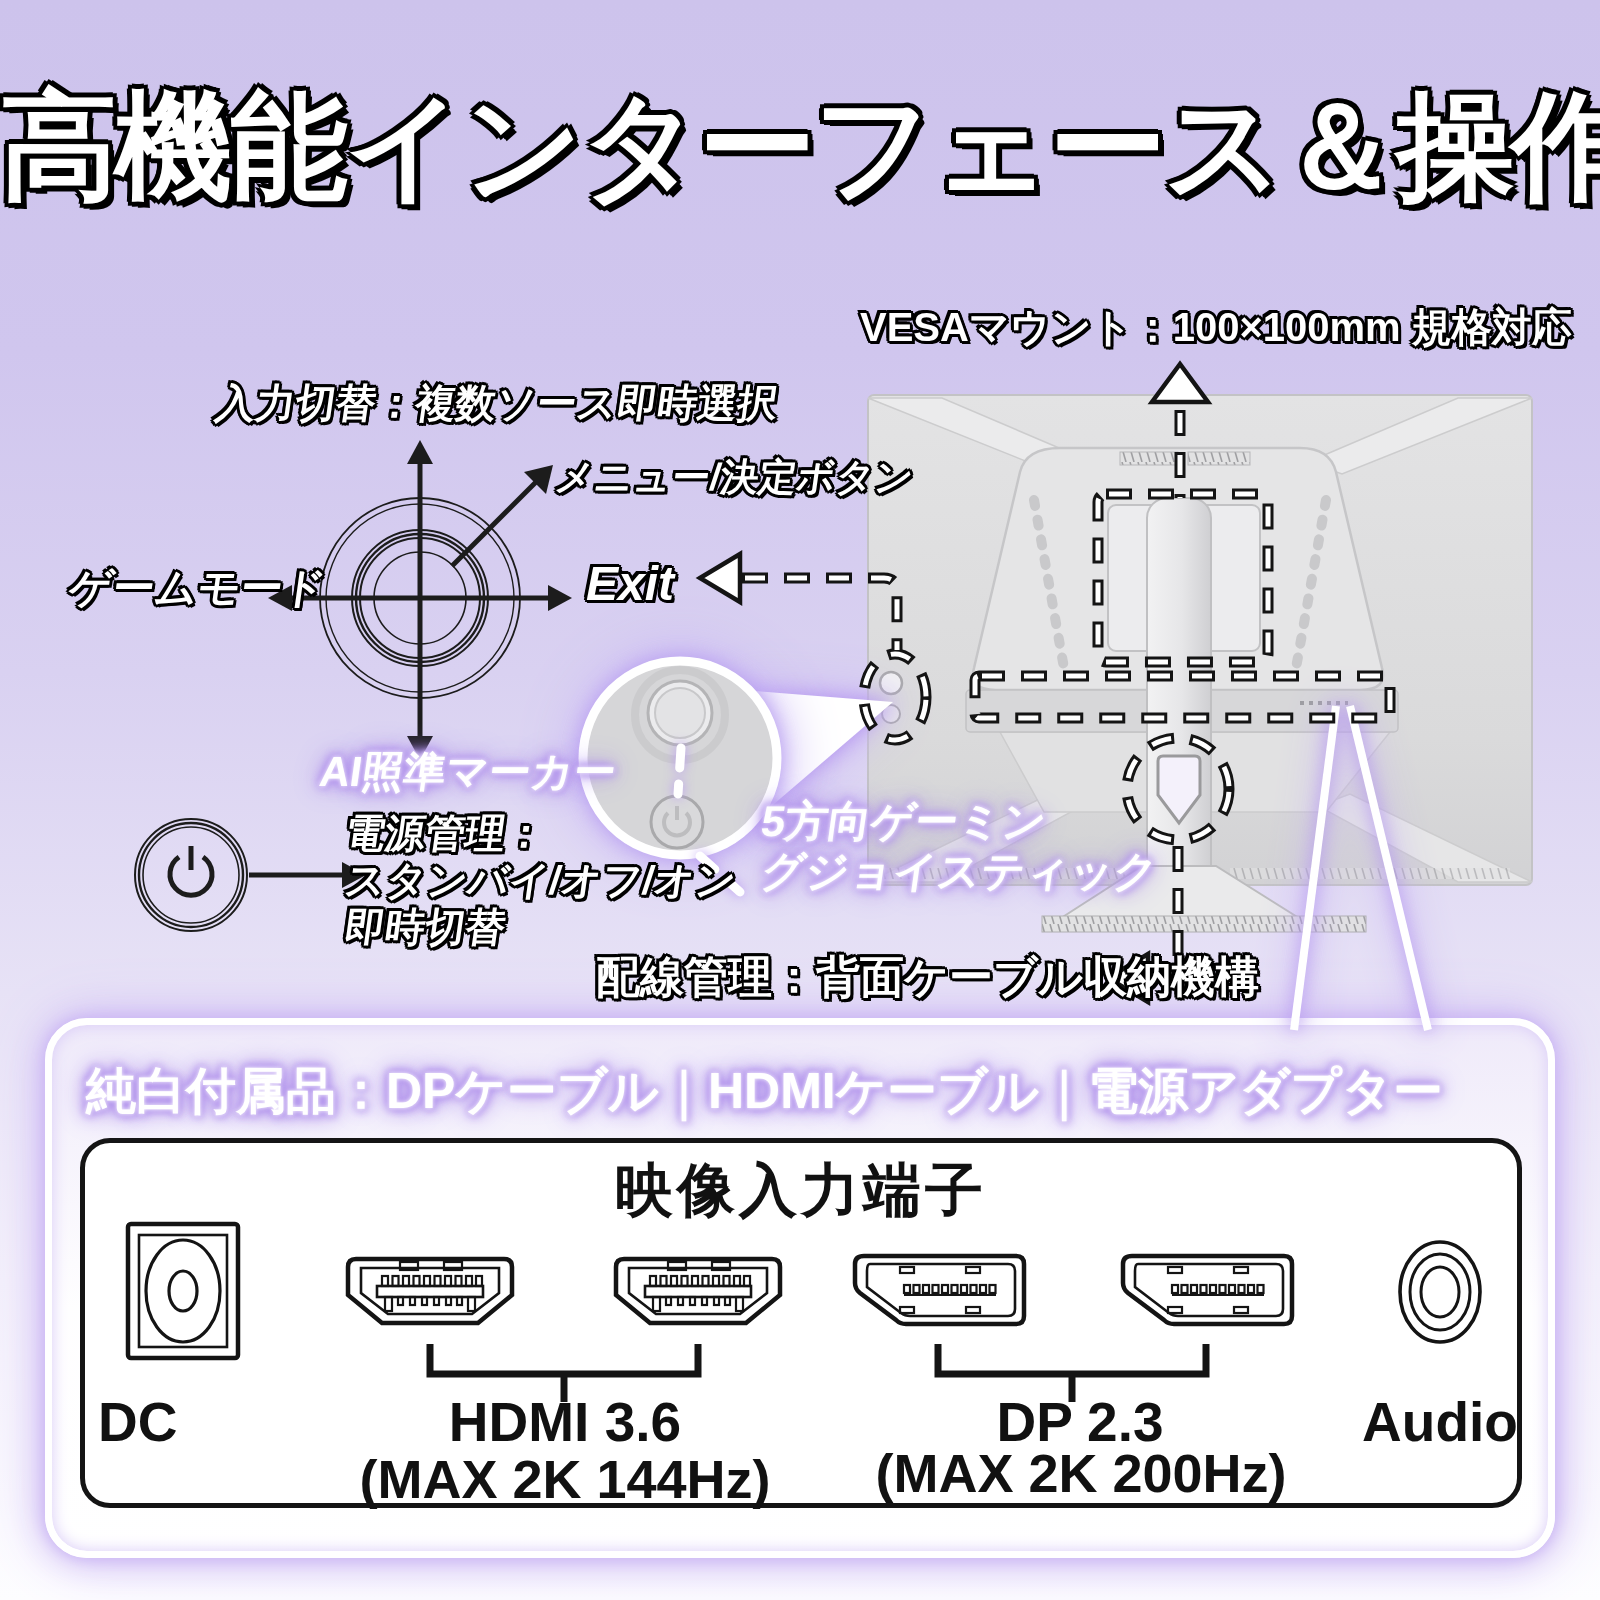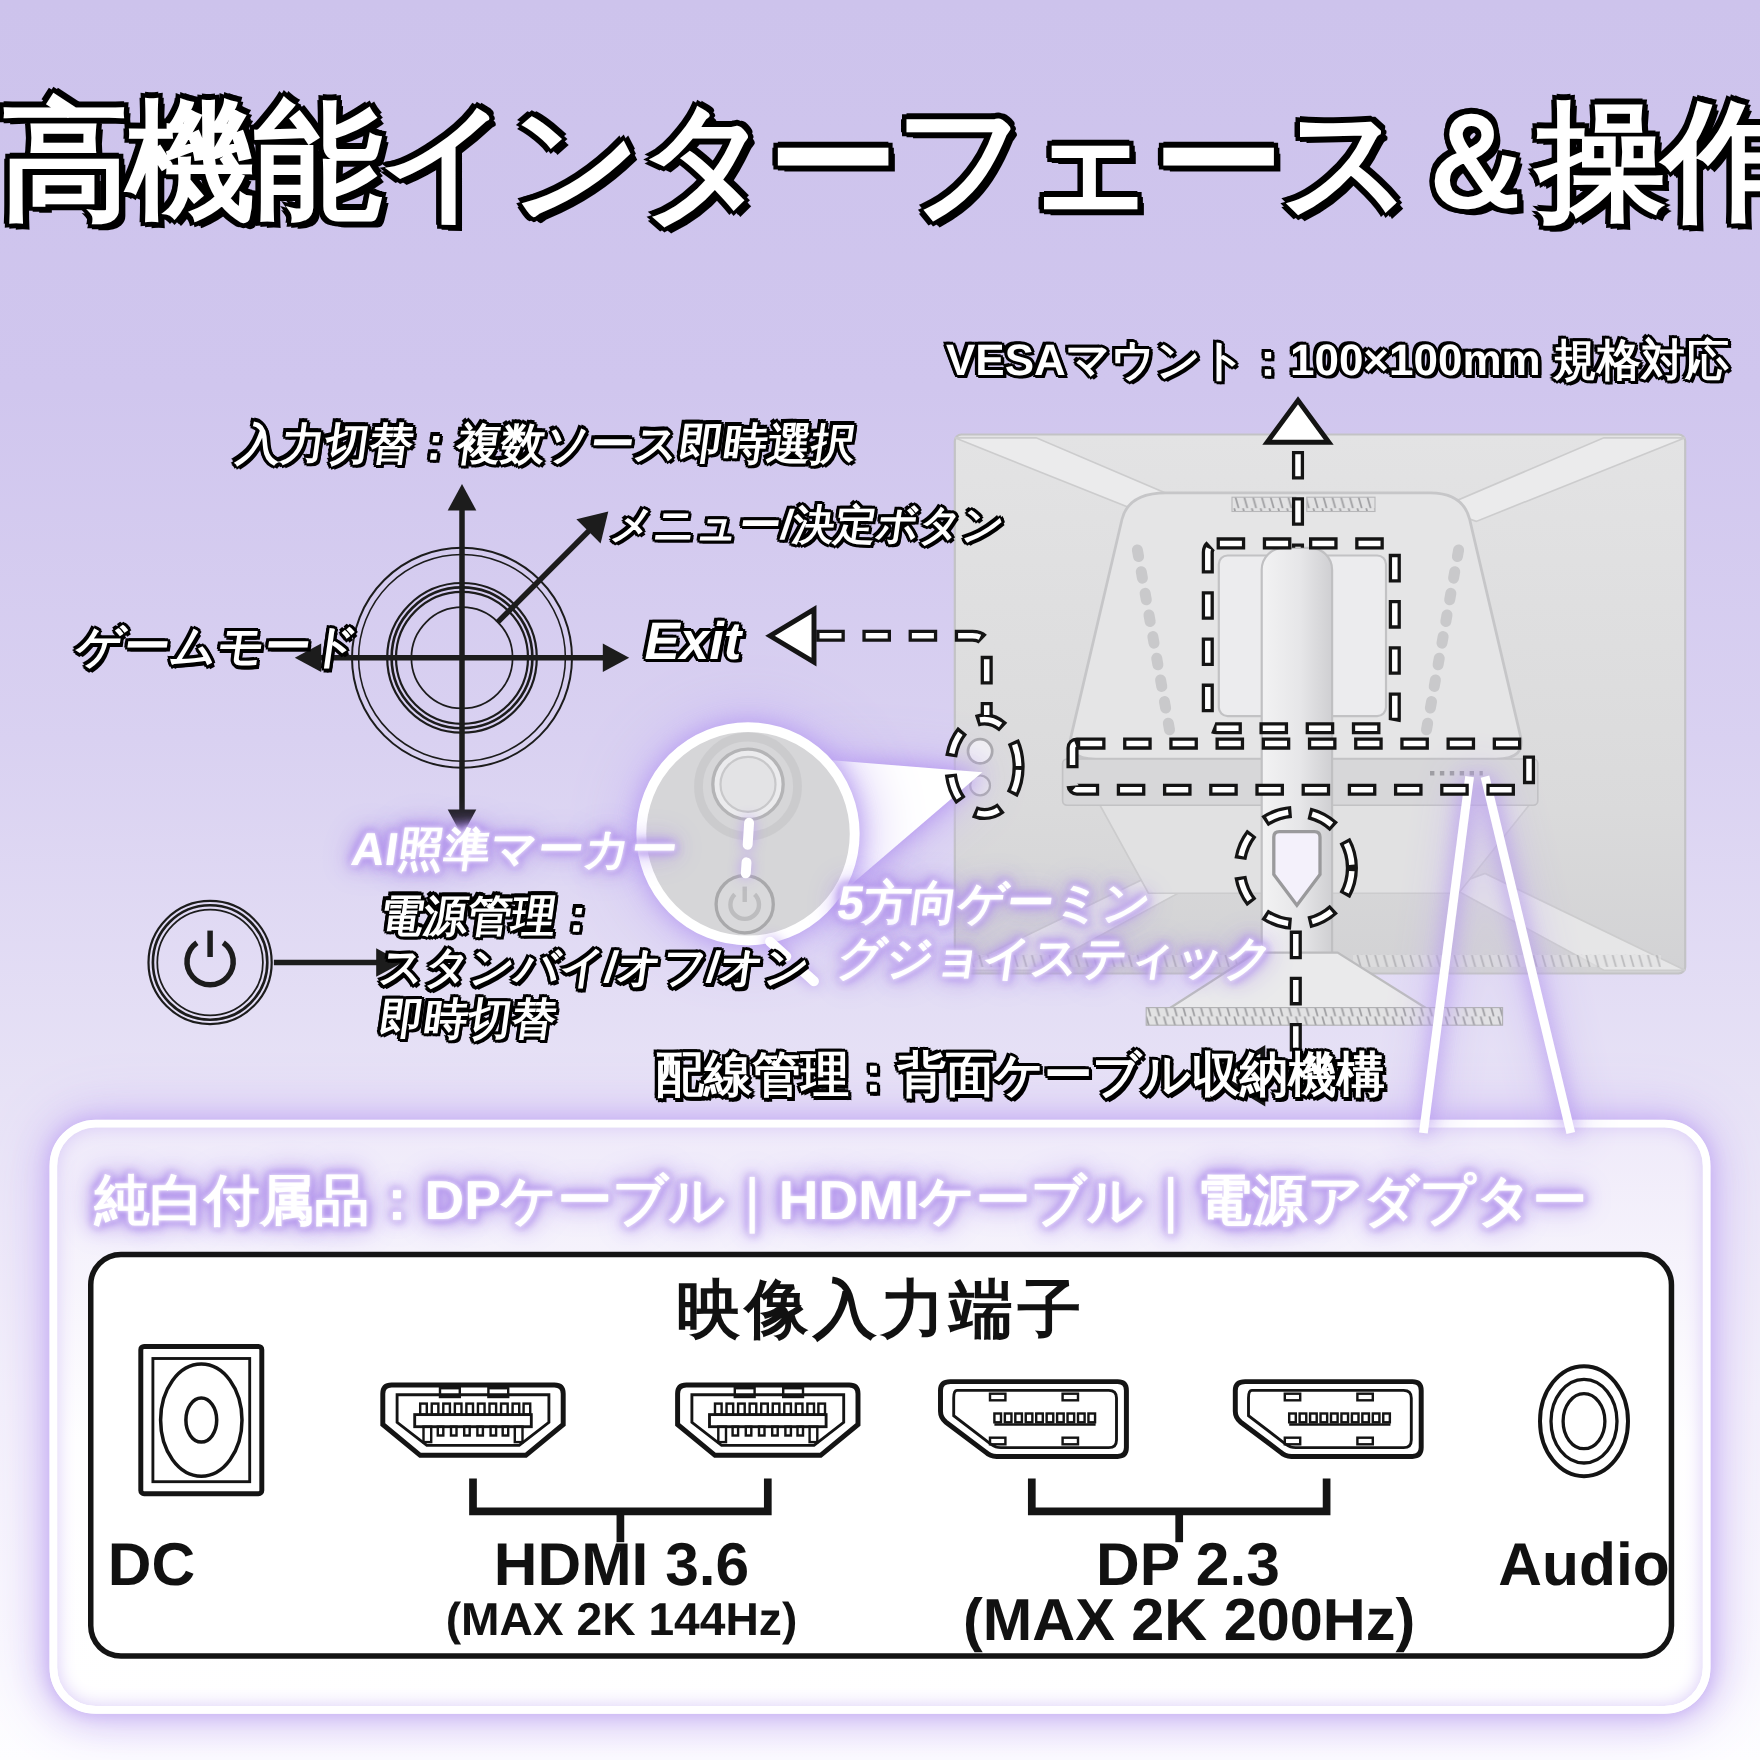--- a/index.html
+++ b/index.html
@@ -286,17 +286,17 @@
   </div>
 
   <div class="abs otext" style="left:596px;top:948px;font-size:44px;">配線管理：背面ケーブル収納機構</div>
 
   <div class="abs plabel" style="left:80px;top:1152px;width:1442px;text-align:center;font-size:58px;letter-spacing:4px;">映像入力端子</div>
 
   <div class="abs gtext" style="left:86px;top:1058px;font-size:50px;">純白付属品：DPケーブル｜HDMIケーブル｜電源アダプター</div>
 
   <div class="abs plabel" style="left:98px;top:1390px;font-size:55px;">DC</div>
   <div class="abs plabel" style="left:400px;top:1390px;width:330px;text-align:center;font-size:55px;">HDMI 3.6</div>
-  <div class="abs plabel" style="left:320px;top:1448px;width:490px;text-align:center;font-size:42px;">(MAX 2K 144Hz)</div>
+  <div class="abs plabel" style="left:320px;top:1448px;width:490px;text-align:center;font-size:54px;">(MAX 2K 144Hz)</div>
   <div class="abs plabel" style="left:920px;top:1390px;width:320px;text-align:center;font-size:55px;">DP 2.3</div>
   <div class="abs plabel" style="left:836px;top:1442px;width:490px;text-align:center;font-size:54px;">(MAX 2K 200Hz)</div>
   <div class="abs plabel" style="left:1350px;top:1390px;width:180px;text-align:center;font-size:55px;">Audio</div>
 </div>
 
 </body></html>

